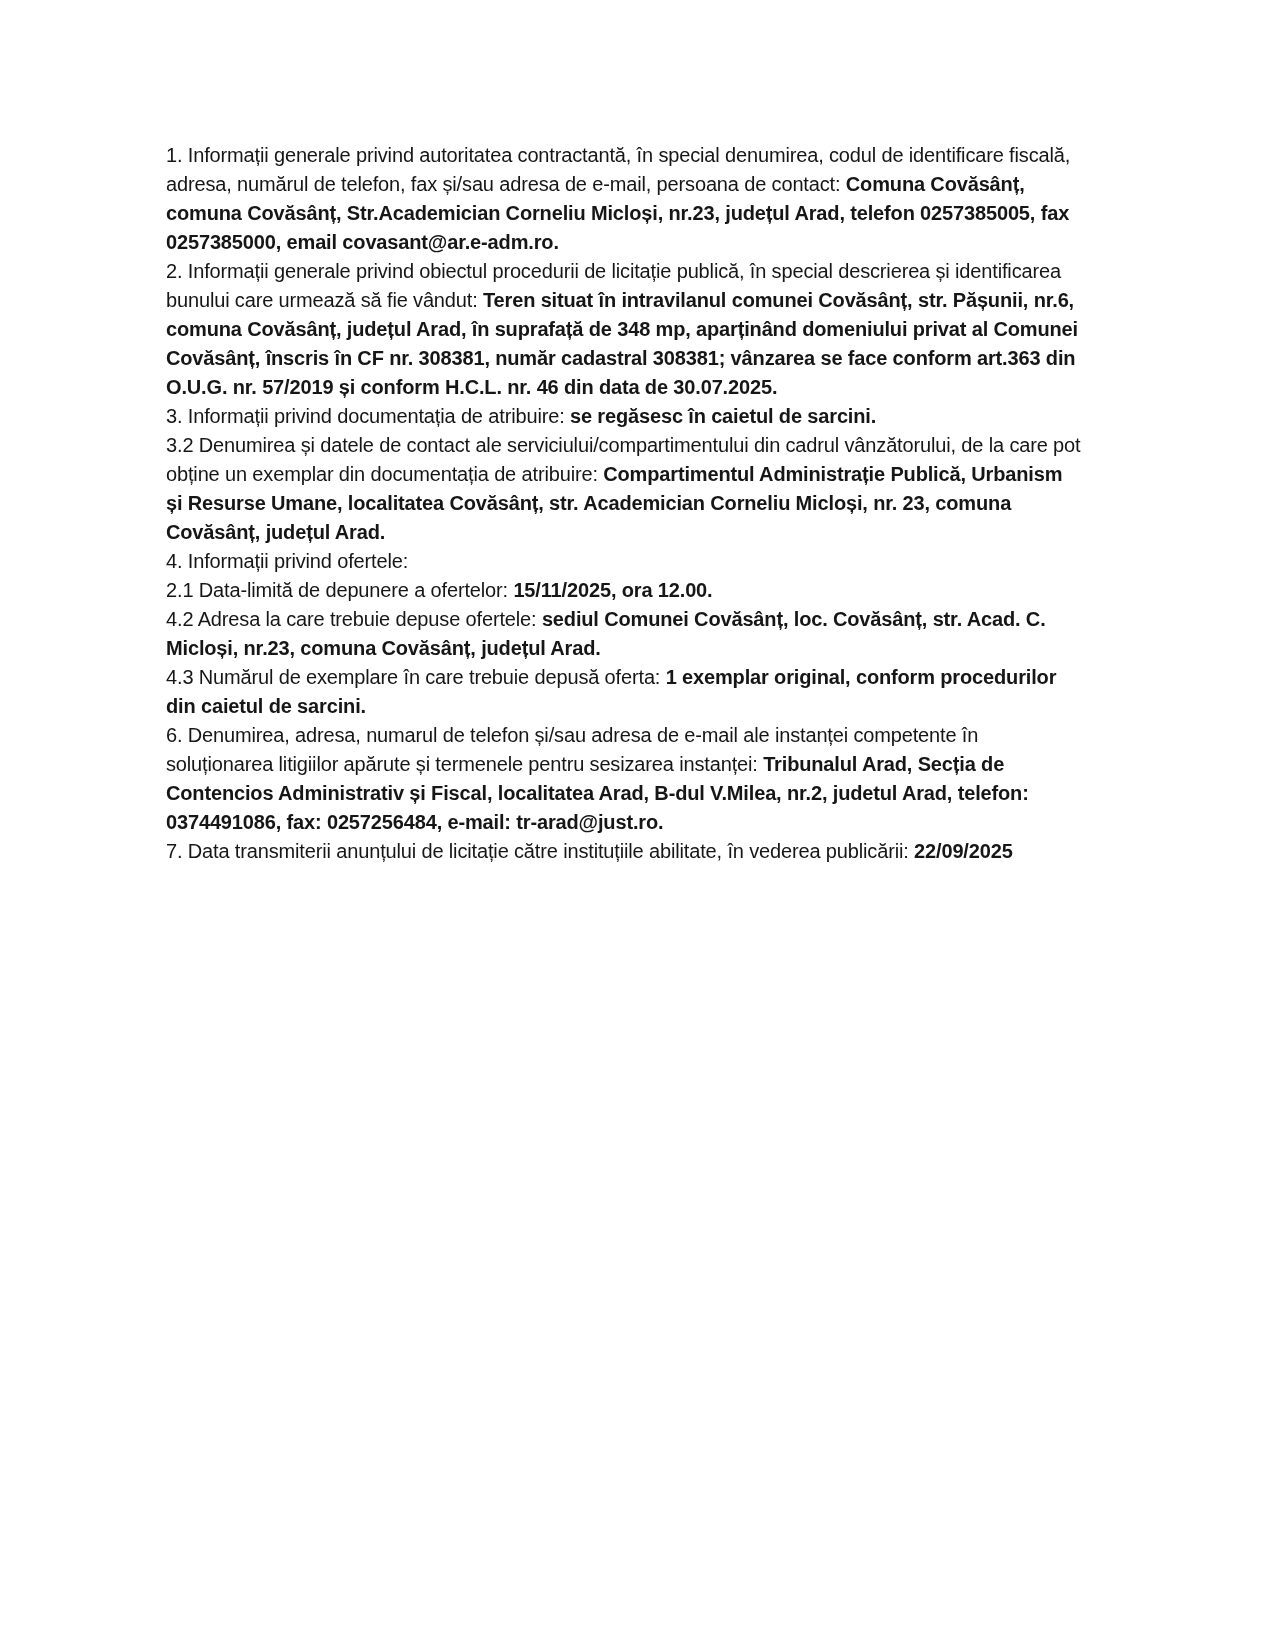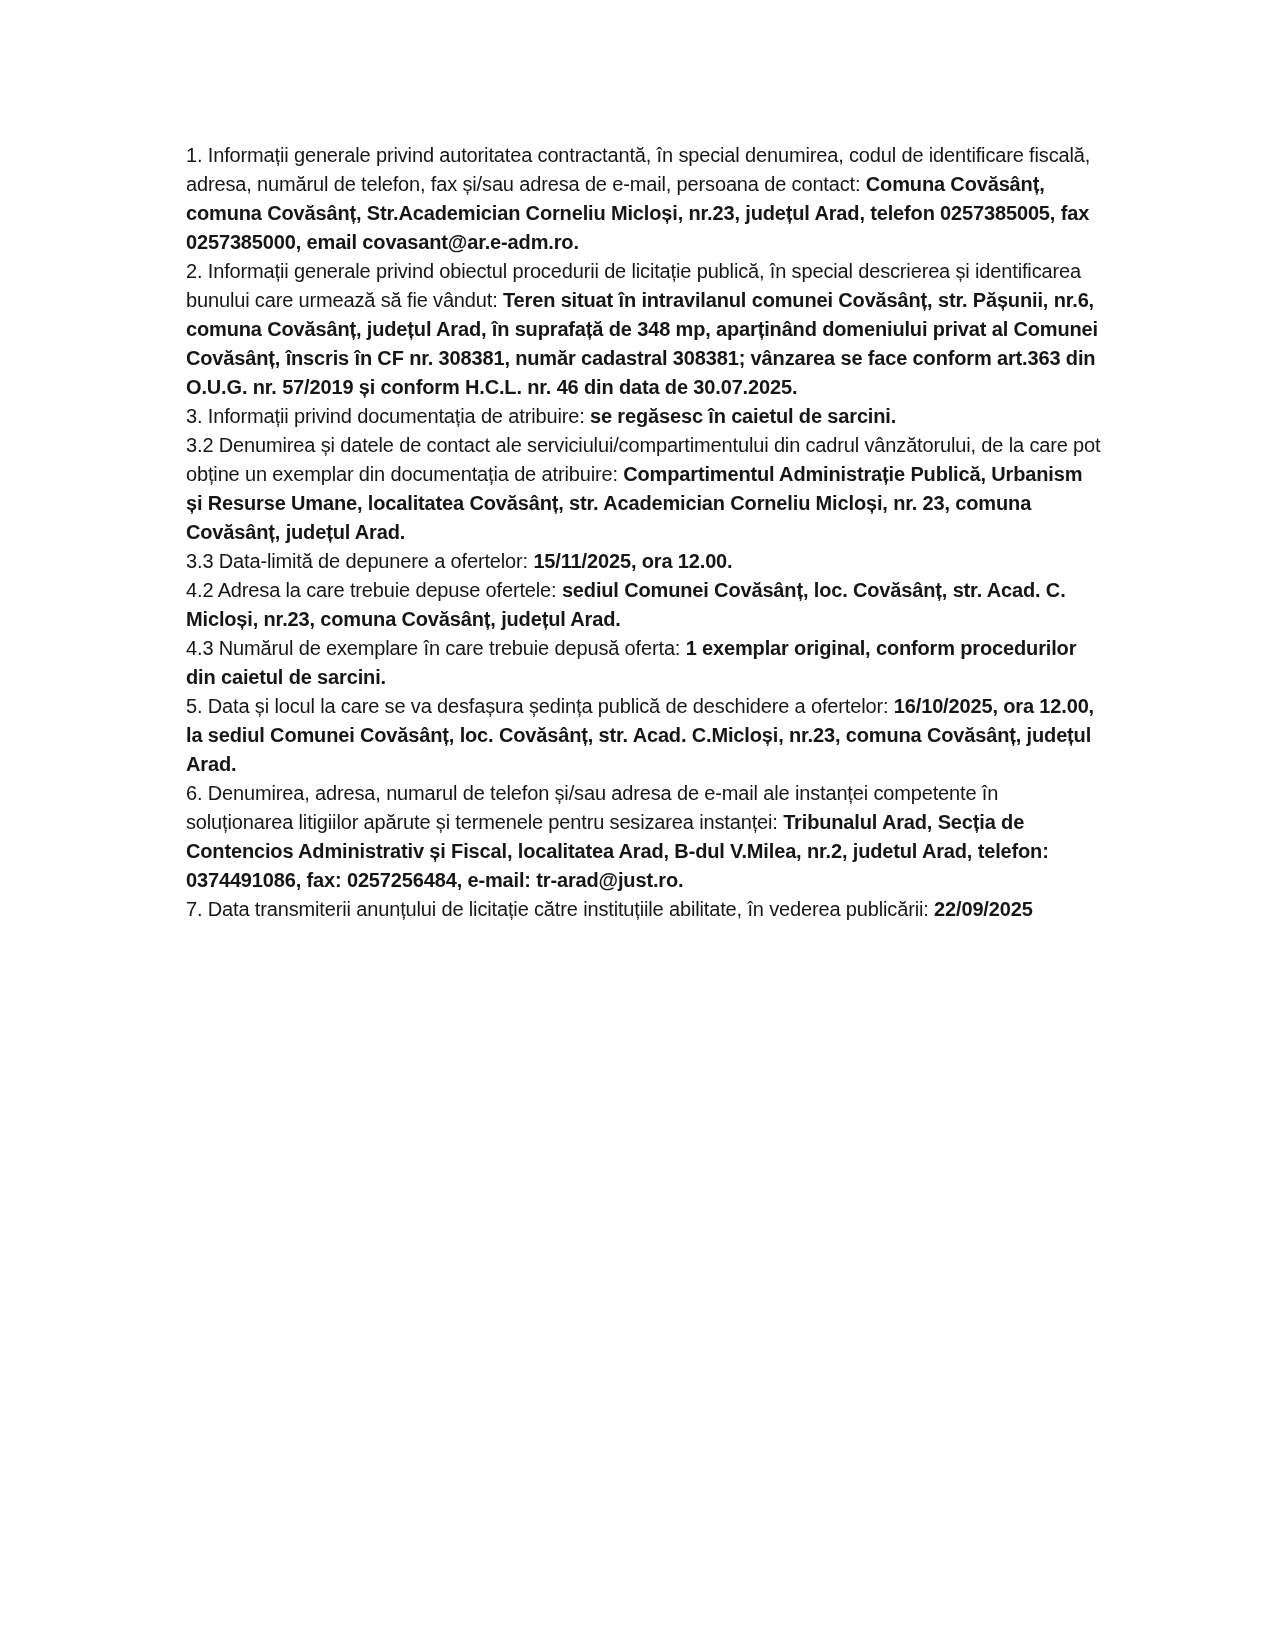--- a/index.html
+++ b/index.html
@@ -9,21 +9,21 @@
   }
   .page {
     position: relative;
     width: 1275px;
     height: 1650px;
     background: #ffffff;
     overflow: hidden;
   }
   .doc-content {
     position: absolute;
-    left: 186px;
+    left: 166px;
     top: 141px;
     width: 916px;
     font-family: "Liberation Sans", sans-serif;
     font-size: 20px;
     line-height: 29px;
     letter-spacing: -0.15px;
     color: #161616;
     text-align: left;
   }
   .para {
@@ -35,20 +35,20 @@
 </style>
 </head>
 <body>
 
 <div class="page">
   <div class="doc-content">
       <p class="para"><span class="seg">1. Informații generale privind autoritatea contractantă, în special denumirea, codul de identificare fiscală, adresa, numărul de telefon, fax și/sau adresa de e-mail, persoana de contact: </span><span class="seg bold">Comuna Covăsânț, comuna Covăsânț, Str.Academician Corneliu Micloși, nr.23, județul Arad, telefon 0257385005, fax 0257385000, email covasant@ar.e-adm.ro.</span></p>
       <p class="para"><span class="seg">2. Informații generale privind obiectul procedurii de licitație publică, în special descrierea și identificarea bunului care urmează să fie vândut: </span><span class="seg bold">Teren situat în intravilanul comunei Covăsânț, str. Pășunii, nr.6, comuna Covăsânț, județul Arad, în suprafață de 348 mp, aparținând domeniului privat al Comunei Covăsânț, înscris în CF nr. 308381, număr cadastral 308381; vânzarea se face conform art.363 din O.U.G. nr. 57/2019 și conform H.C.L. nr. 46 din data de 30.07.2025.</span></p>
       <p class="para"><span class="seg">3. Informații privind documentația de atribuire: </span><span class="seg bold">se regăsesc în caietul de sarcini.</span></p>
       <p class="para"><span class="seg">3.2 Denumirea și datele de contact ale serviciului/compartimentului din cadrul vânzătorului, de la care pot obține un exemplar din documentația de atribuire: </span><span class="seg bold">Compartimentul Administrație Publică, Urbanism și Resurse Umane, localitatea Covăsânț, str. Academician Corneliu Micloși, nr. 23, comuna Covăsânț, județul Arad.</span></p>
-      <p class="para"><span class="seg">3.3 Data-limită de depunere a ofertelor: </span><span class="seg bold">15/11/2025, ora 12.00.</span></p>
+      <p class="para"><span class="seg">4. Informații privind ofertele:</span></p>
+      <p class="para"><span class="seg">2.1 Data-limită de depunere a ofertelor: </span><span class="seg bold">15/11/2025, ora 12.00.</span></p>
       <p class="para"><span class="seg">4.2 Adresa la care trebuie depuse ofertele: </span><span class="seg bold">sediul Comunei Covăsânț, loc. Covăsânț, str. Acad. C. Micloși, nr.23, comuna Covăsânț, județul Arad.</span></p>
       <p class="para"><span class="seg">4.3 Numărul de exemplare în care trebuie depusă oferta: </span><span class="seg bold">1 exemplar original, conform procedurilor din caietul de sarcini.</span></p>
-      <p class="para"><span class="seg">5. Data și locul la care se va desfașura ședința publică de deschidere a ofertelor: </span><span class="seg bold">16/10/2025, ora 12.00, la sediul Comunei Covăsânț, loc. Covăsânț, str. Acad. C.Micloși, nr.23, comuna Covăsânț, județul Arad.</span></p>
       <p class="para"><span class="seg">6. Denumirea, adresa, numarul de telefon și/sau adresa de e-mail ale instanței competente în soluționarea litigiilor apărute și termenele pentru sesizarea instanței: </span><span class="seg bold">Tribunalul Arad, Secția de Contencios Administrativ și Fiscal, localitatea Arad, B-dul V.Milea, nr.2, judetul Arad, telefon: 0374491086, fax: 0257256484, e-mail: tr-arad@just.ro.</span></p>
       <p class="para"><span class="seg">7. Data transmiterii anunțului de licitație către instituțiile abilitate, în vederea publicării: </span><span class="seg bold">22/09/2025</span></p>
     </div>
 </div>
 
 </body></html>

